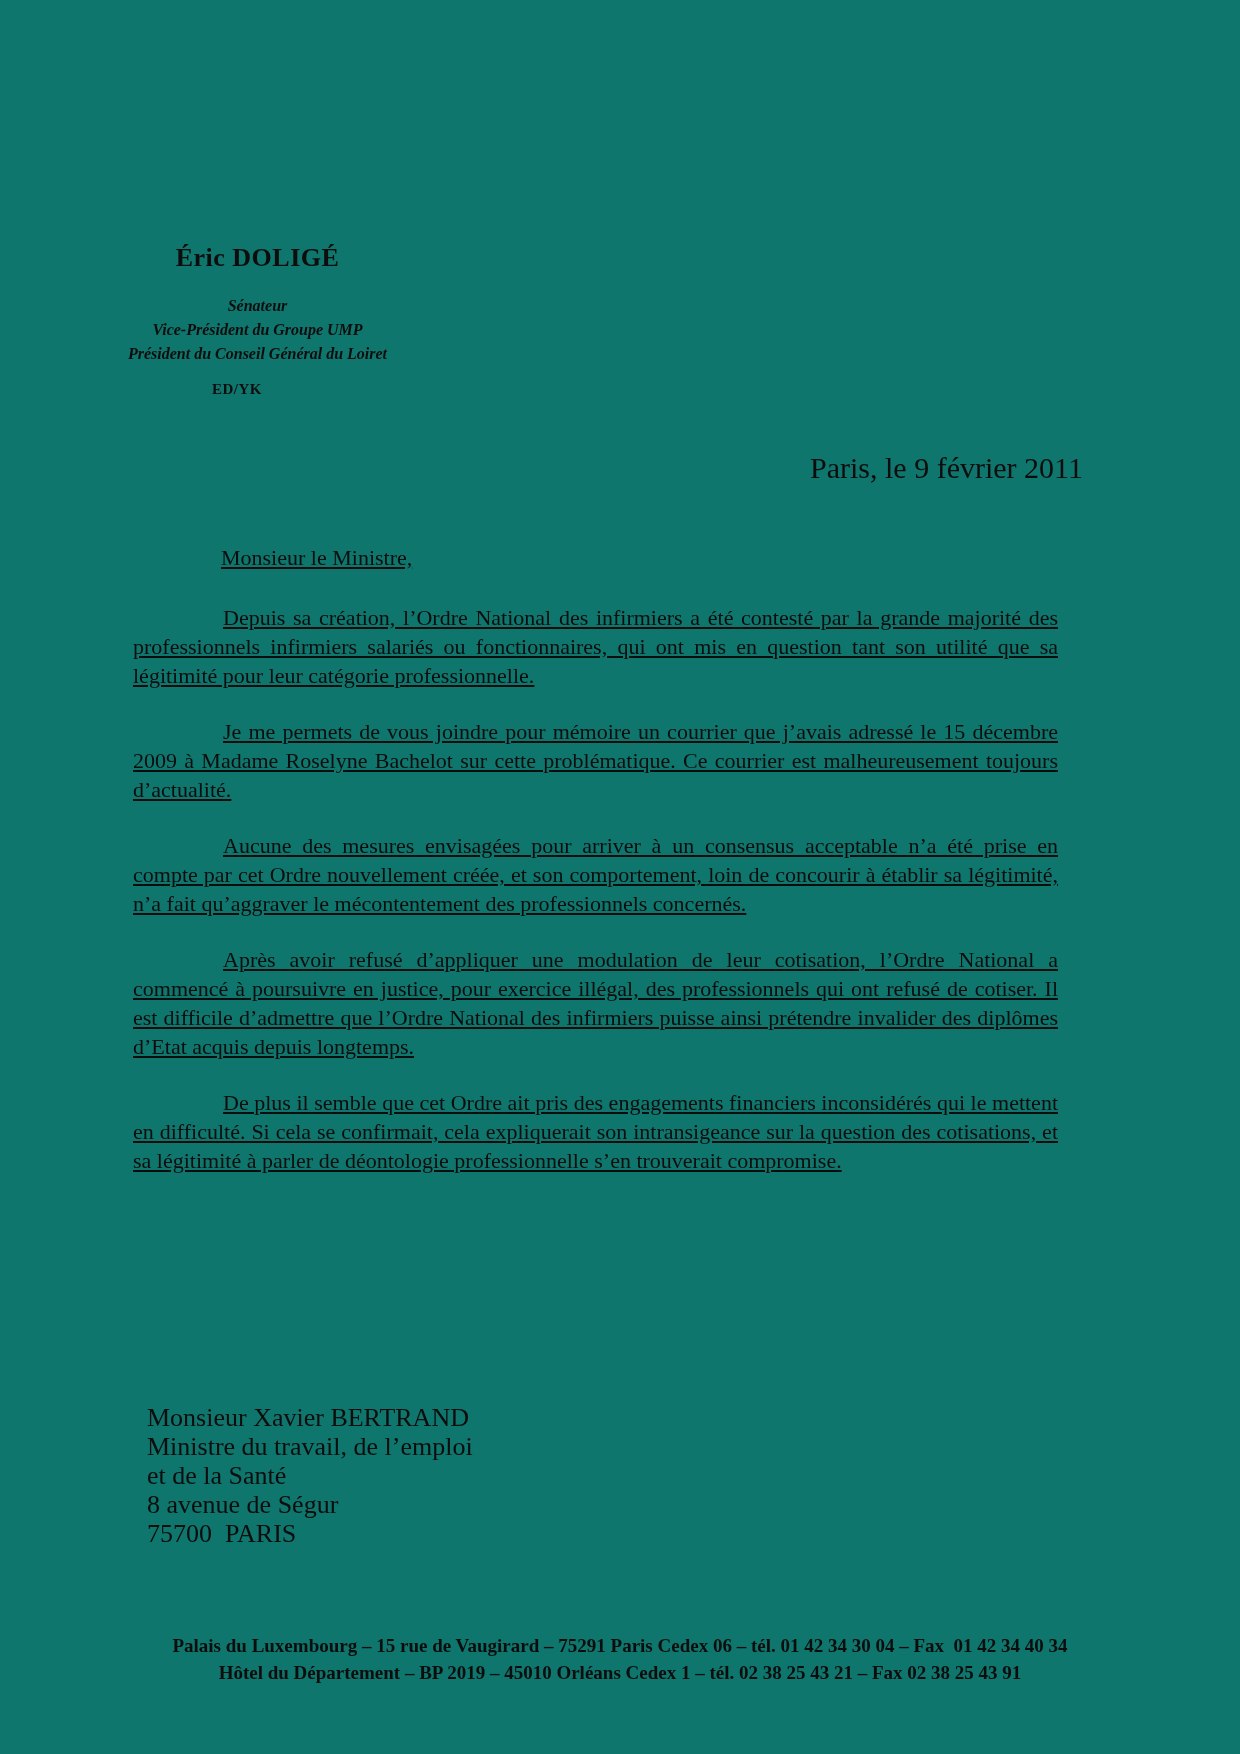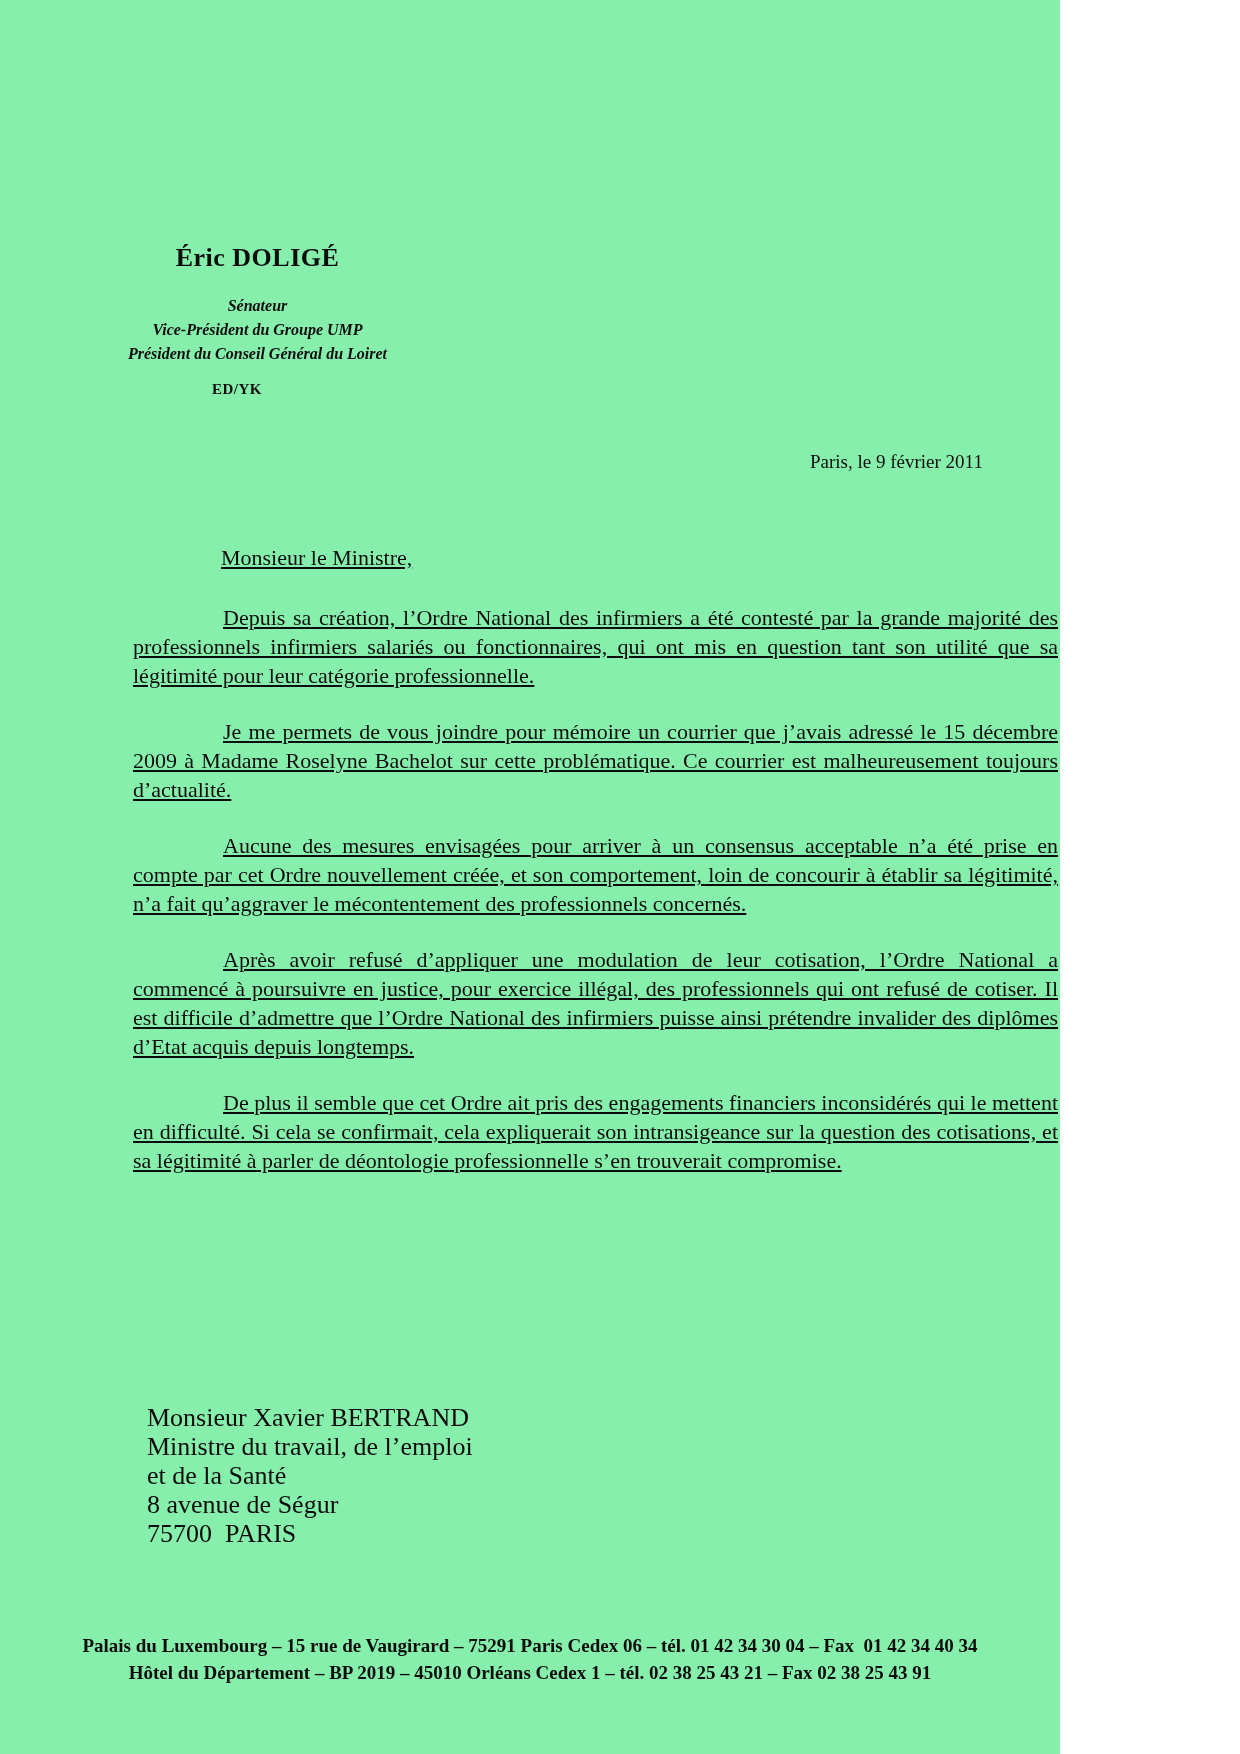--- a/index.html
+++ b/index.html
@@ -2,23 +2,23 @@
 <html lang="fr"><head>
 <meta charset="utf-8">
 <style>
   html, body {
     margin: 0;
     padding: 0;
     background: #ffffff;
   }
   .page {
     position: relative;
-    width: 1060px;
+    width: 1240px;
     height: 1754px;
-    background: #86efac;
+    background: #0f766e;
     color: #0d0d0d;
     font-family: "Liberation Serif", "DejaVu Serif", serif;
     overflow: hidden;
   }
 
   
   .sender {
     position: absolute;
     left: 85px;
     top: 243px;
@@ -45,21 +45,21 @@
     font-size: 15px;
     font-weight: bold;
     letter-spacing: 0.5px;
   }
 
   
   .dateline {
     position: absolute;
     left: 810px;
     top: 451px;
-    font-size: 19px;
+    font-size: 30px;
     white-space: nowrap;
   }
 
   
   .letter-body {
     position: absolute;
     left: 133px;
     top: 543px;
     width: 925px;
     font-size: 22px;

